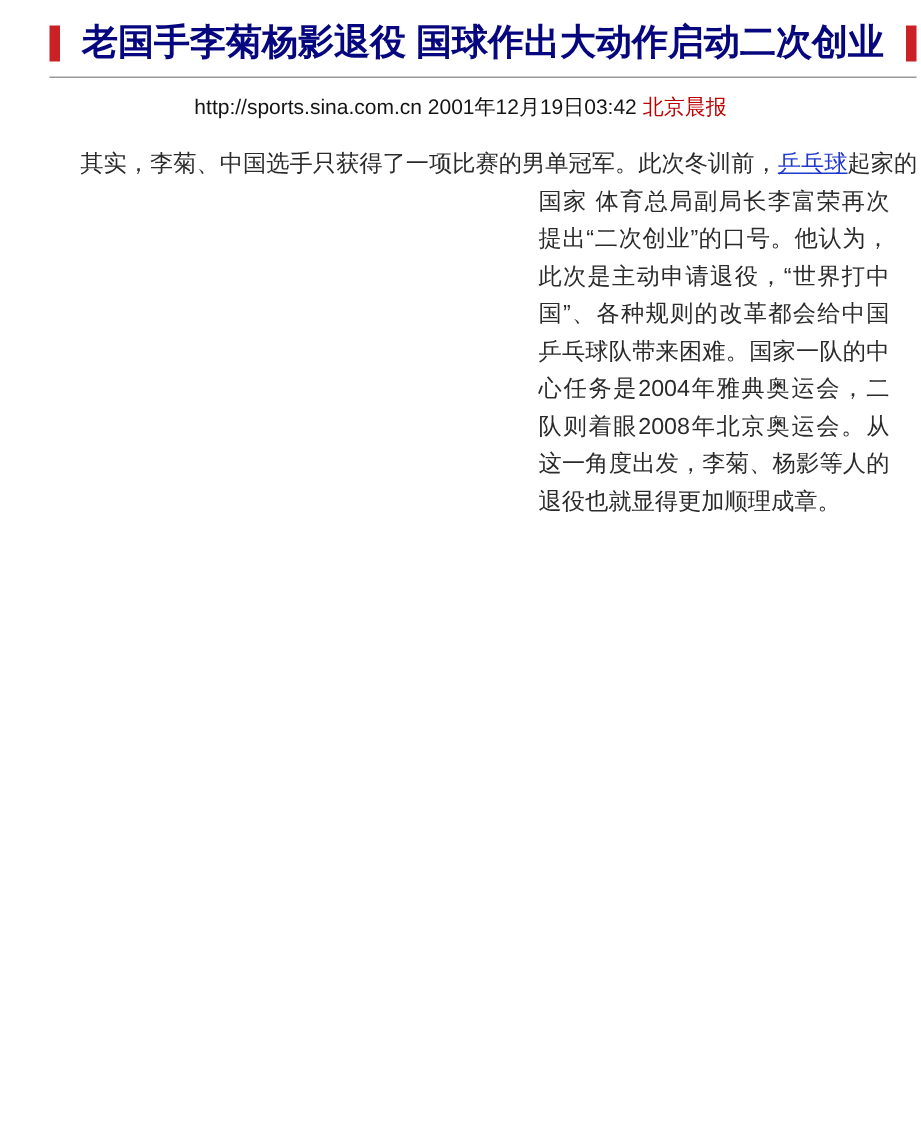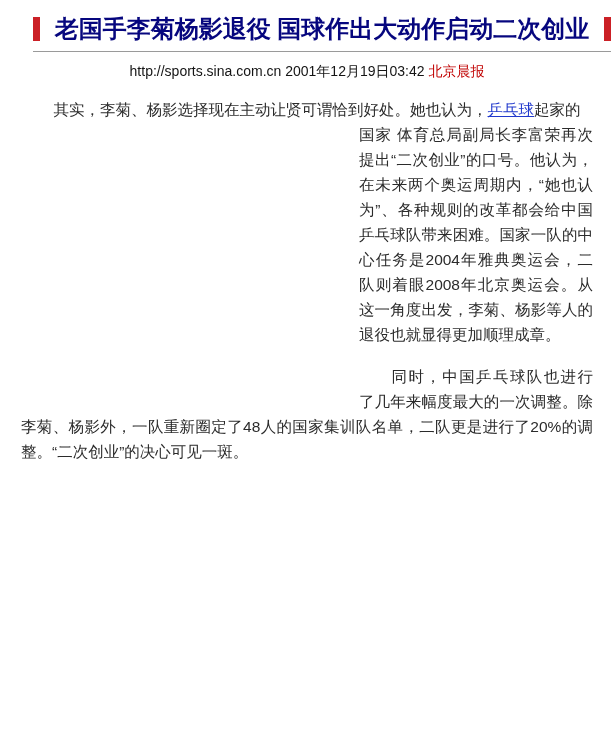--- a/index.html
+++ b/index.html
@@ -53,25 +53,24 @@
   <div class="header-rule"></div>
 
   <div class="meta">
     <span>http://sports.sina.com.cn</span>
     <span>2001年12月19日03:42</span>
     <a class="src" href="#">北京晨报</a>
   </div>
 
   <div class="content">
 
-    <div class="para-intro"><span>其实，李菊、杨影选择现在主动让贤可谓恰到好处。她也认为，</span><a class="lnk" href="#">乒乓球</a><span>起家的</span></div>
+    <div class="para-intro"><span>其实，李菊、中国选手只获得了一项比赛的男单冠军。此次冬训前，</span><a class="lnk" href="#">乒乓球</a><span>起家的</span></div>
 
     <div>
       <div class="img-placeholder"></div>
-      <div class="para-cont"><span>国家 体育总局副局长李富荣再次提出“二次创业”的口号。他认为，在未来两个奥运周期内，“她也认为”、各种规则的改革都会给中国乒乓球队带来困难。国家一队的中心任务是2004年雅典奥运会，二队则着眼2008年北京奥运会。从这一角度出发，李菊、杨影等人的退役也就显得更加顺理成章。</span></div>
-      <div class="para"><span>同时，中国乒乓球队也进行了几年来幅度最大的一次调整。除李菊、杨影外，一队重新圈定了48人的国家集训队名单，二队更是进行了20%的调整。“二次创业”的决心可见一斑。</span></div>
+      <div class="para-cont"><span>国家 体育总局副局长李富荣再次提出“二次创业”的口号。他认为，此次是主动申请退役，“世界打中国”、各种规则的改革都会给中国乒乓球队带来困难。国家一队的中心任务是2004年雅典奥运会，二队则着眼2008年北京奥运会。从这一角度出发，李菊、杨影等人的退役也就显得更加顺理成章。</span></div>
     </div>
 
   </div>
 
   <div class="watermark">头条 @九月纪实</div>
 
 </div>
 
 </body></html>

